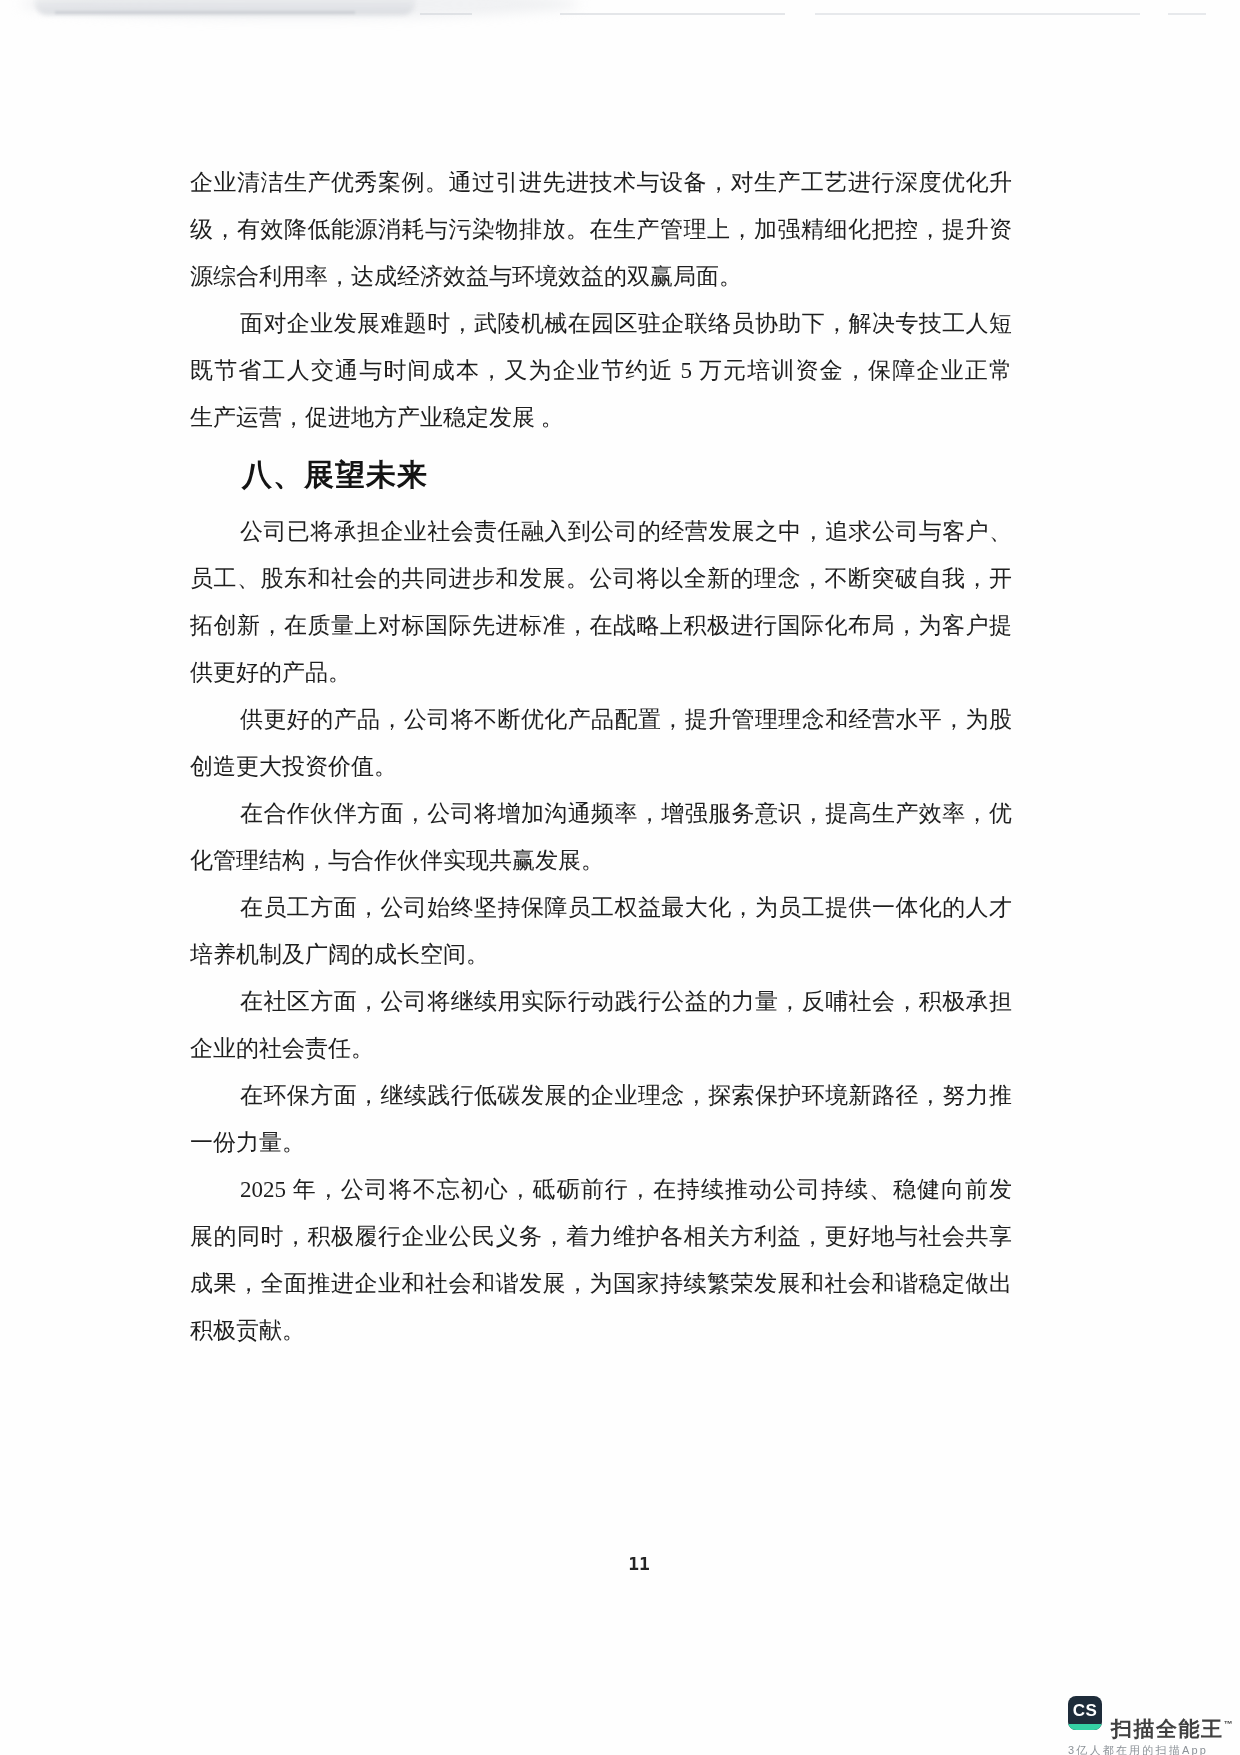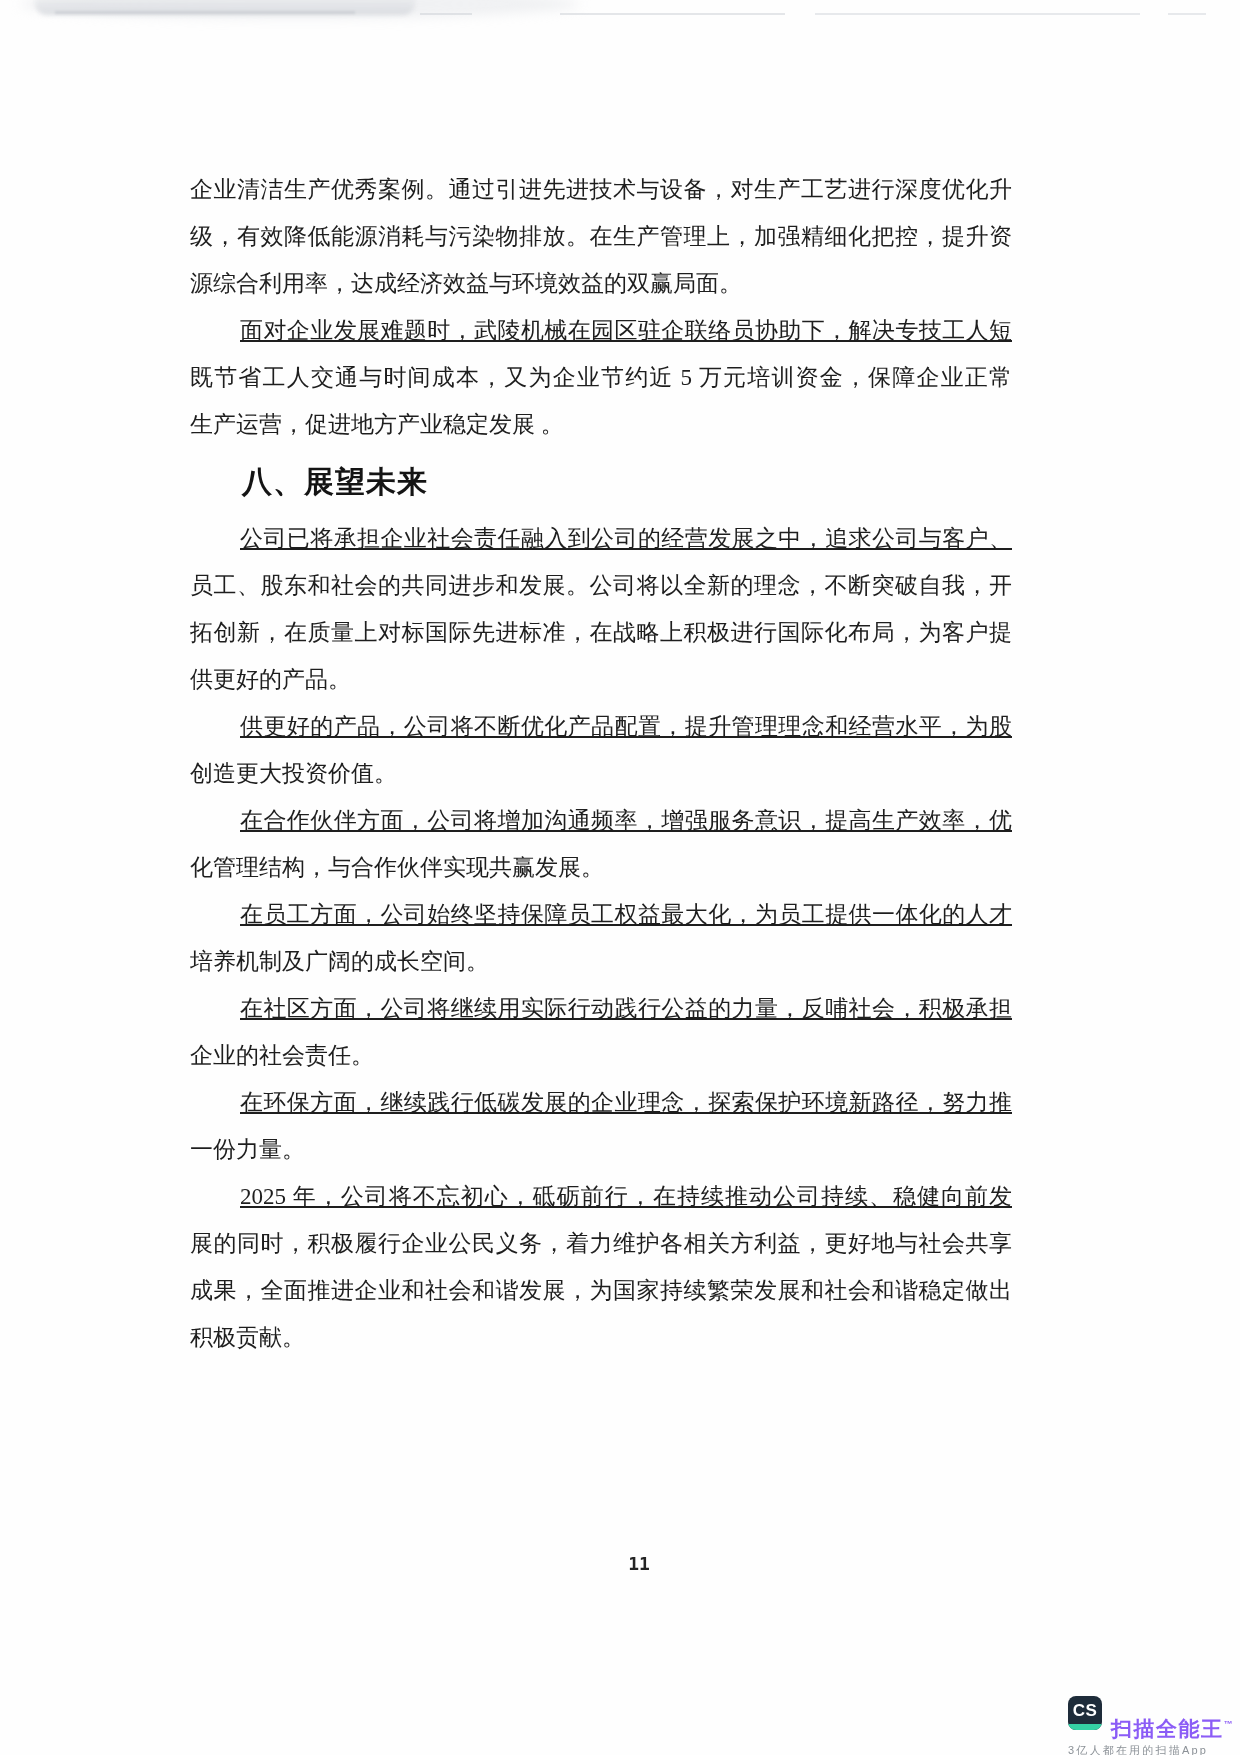--- a/index.html
+++ b/index.html
@@ -6,35 +6,35 @@
   .page{
     position:relative;
     width:1240px;height:1755px;
     background:#fefefe;
     overflow:hidden;
     font-family:"Liberation Serif",serif;
   }
 
   
   .doc{
-    position:absolute;left:190px;top:166px;width:822px;
+    position:absolute;left:190px;top:159px;width:822px;
     color:#1e1e1e;
   }
   .line{
     font-size:23px;
     line-height:47px;
     height:47px;
     letter-spacing:0;
     overflow:hidden;
   }
   .line.fill{
     text-align:justify;
     text-align-last:justify;
   }
-  .line.indent{ text-indent:50px;text-decoration:underline; }
+  .line.indent{ text-indent:50px; }
   .line.heading{
     font-weight:700;
     font-size:30px;
     color:#141414;
     text-indent:52px;
     letter-spacing:1px;
     margin:10px 0;
     text-align:left;
     text-align-last:left;
   }
@@ -56,21 +56,21 @@
   }
   .wm-logo-text{
     display:block;height:20px;line-height:29px;text-align:center;
     color:#ffffff;font-family:"Liberation Sans",sans-serif;
     font-weight:700;font-size:17px;letter-spacing:.5px;
   }
   .wm-logo-strip{position:absolute;left:0;right:0;bottom:0;height:6px;background:#35d0a4;}
   .wm-name{
     margin-left:9px;white-space:nowrap;
     font-family:"Liberation Sans",sans-serif;
-    font-weight:700;font-size:21px;color:#8b5cf6;letter-spacing:1.5px;margin-top:32px;
+    font-weight:700;font-size:21px;color:#404040;letter-spacing:1.5px;margin-top:32px;
   }
   .wm-name .tm{font-size:9px;position:relative;top:-9px;letter-spacing:0;}
   .wm-tagline{
     margin-top:0;white-space:nowrap;
     font-family:"Liberation Sans",sans-serif;
     font-size:11px;color:#8b9197;letter-spacing:2.2px;
   }
 
   
   .art{position:absolute;pointer-events:none;}

